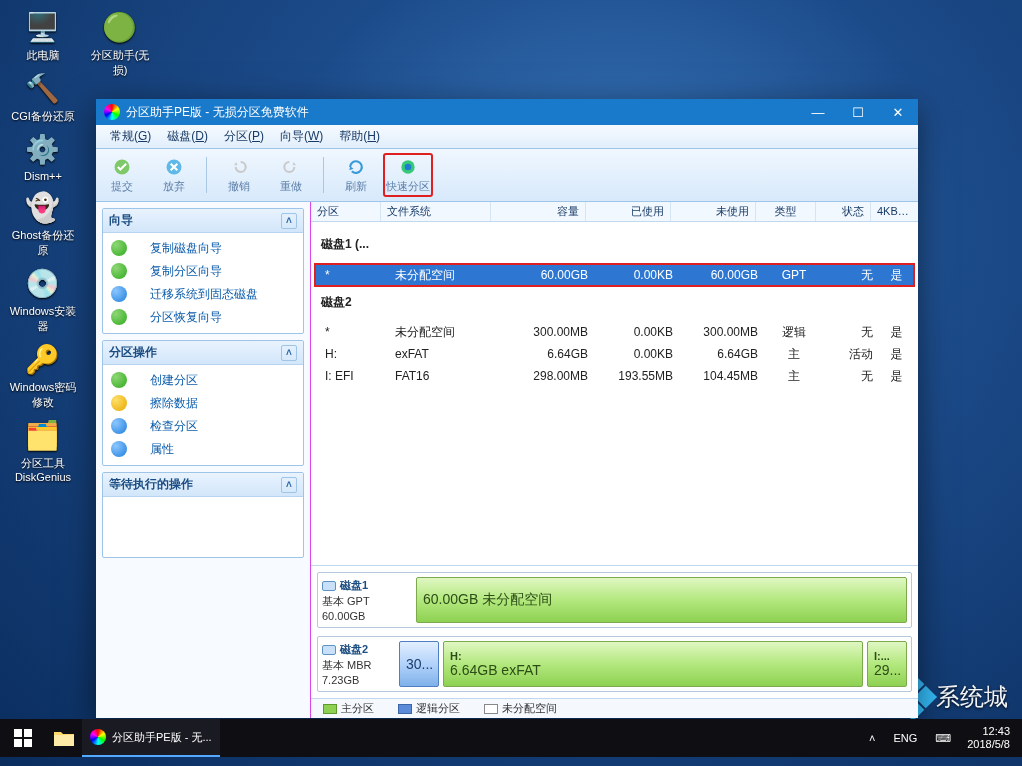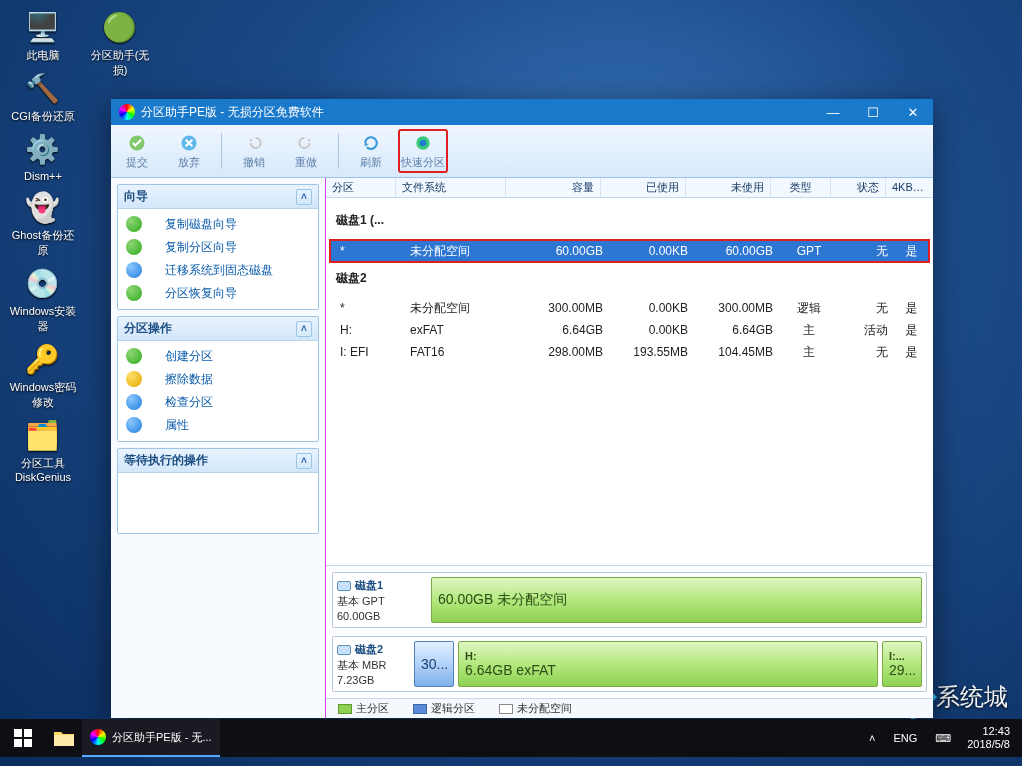--- a/index.html
+++ b/index.html
@@ -3,21 +3,21 @@
 <meta charset="utf-8">
 <style>
   * { box-sizing: border-box; font-family: "Microsoft YaHei", "Segoe UI", sans-serif; }
   body { margin:0; width:1022px; height:766px; background: radial-gradient(ellipse at 60% 30%, #3a7abf 0%, #1c4b8a 40%, #0a2d5e 100%); overflow:hidden; position:relative; }
   
   .desktop-icons { position:absolute; top:8px; left:8px; display:flex; flex-direction:column; gap:6px; }
   .desktop-icons2 { position:absolute; top:8px; left:85px; }
   .dicon { width:70px; text-align:center; color:#fff; font-size:11px; text-shadow:0 1px 2px #000; cursor:pointer; }
   .dicon .ic { width:40px; height:38px; margin:0 auto 2px; display:flex; align-items:center; justify-content:center; font-size:28px; }
   
-  .window { position:absolute; left:111px; top:99px; width:822px; height:619px; background:#fff; box-shadow:0 8px 30px rgba(0,0,0,.5); display:flex; flex-direction:column; }
+  .window { position:absolute; left:96px; top:99px; width:822px; height:619px; background:#fff; box-shadow:0 8px 30px rgba(0,0,0,.5); display:flex; flex-direction:column; }
   .titlebar { height:26px; background:#1979ca; color:#fff; display:flex; align-items:center; font-size:12px; padding-left:8px; }
   .titlebar .ticon { width:16px; height:16px; background: conic-gradient(#f00,#ff0,#0f0,#0ff,#00f,#f0f,#f00); border-radius:50%; margin-right:6px; }
   .winbtns { margin-left:auto; display:flex; height:100%; }
   .winbtn { width:40px; display:flex; align-items:center; justify-content:center; color:#fff; font-size:13px; cursor:pointer; }
   .menubar { height:24px; background:linear-gradient(#f6faff,#e1eefc); border-bottom:1px solid #9ec5e8; display:flex; align-items:center; font-size:12px; padding-left:6px; color:#183b66; }
   .menubar span { padding:3px 8px; cursor:pointer; }
   .menubar span u { text-decoration:underline; }
   .toolbar { height:53px; background:linear-gradient(#f0f7ff,#d7e9fb); border-bottom:1px solid #9ec5e8; display:flex; align-items:center; font-size:11px; color:#5c7fa9; }
   .tbtn { width:50px; height:44px; display:flex; flex-direction:column; align-items:center; justify-content:center; gap:2px; cursor:pointer; border:1px solid transparent; border-radius:3px; margin:0 1px; }
   .tbtn.highlight { border:2px solid #e02020; }
@@ -133,20 +133,27 @@
   <div class="titlebar">
     <span class="ticon"></span>
     <span>分区助手PE版 - 无损分区免费软件</span>
     <div class="winbtns">
       <div class="winbtn">—</div>
       <div class="winbtn">☐</div>
       <div class="winbtn">✕</div>
     </div>
   </div>
 
+  <div class="menubar" id="menubar">
+      <span>常规(<u>G</u>)</span>
+      <span>磁盘(<u>D</u>)</span>
+      <span>分区(<u>P</u>)</span>
+      <span>向导(<u>W</u>)</span>
+      <span>帮助(<u>H</u>)</span>
+    </div>
 
   <div class="toolbar">
     <div class="tbtn">
         <svg viewBox="0 0 24 24">
           <circle cx="12" cy="12" r="9" fill="#7fc96a"></circle>
           <path d="M7 12 l3 3 l7 -7" stroke="#fff" stroke-width="2.5" fill="none"></path>
         </svg>
         <span>提交</span>
       </div>
     <div class="tbtn">

